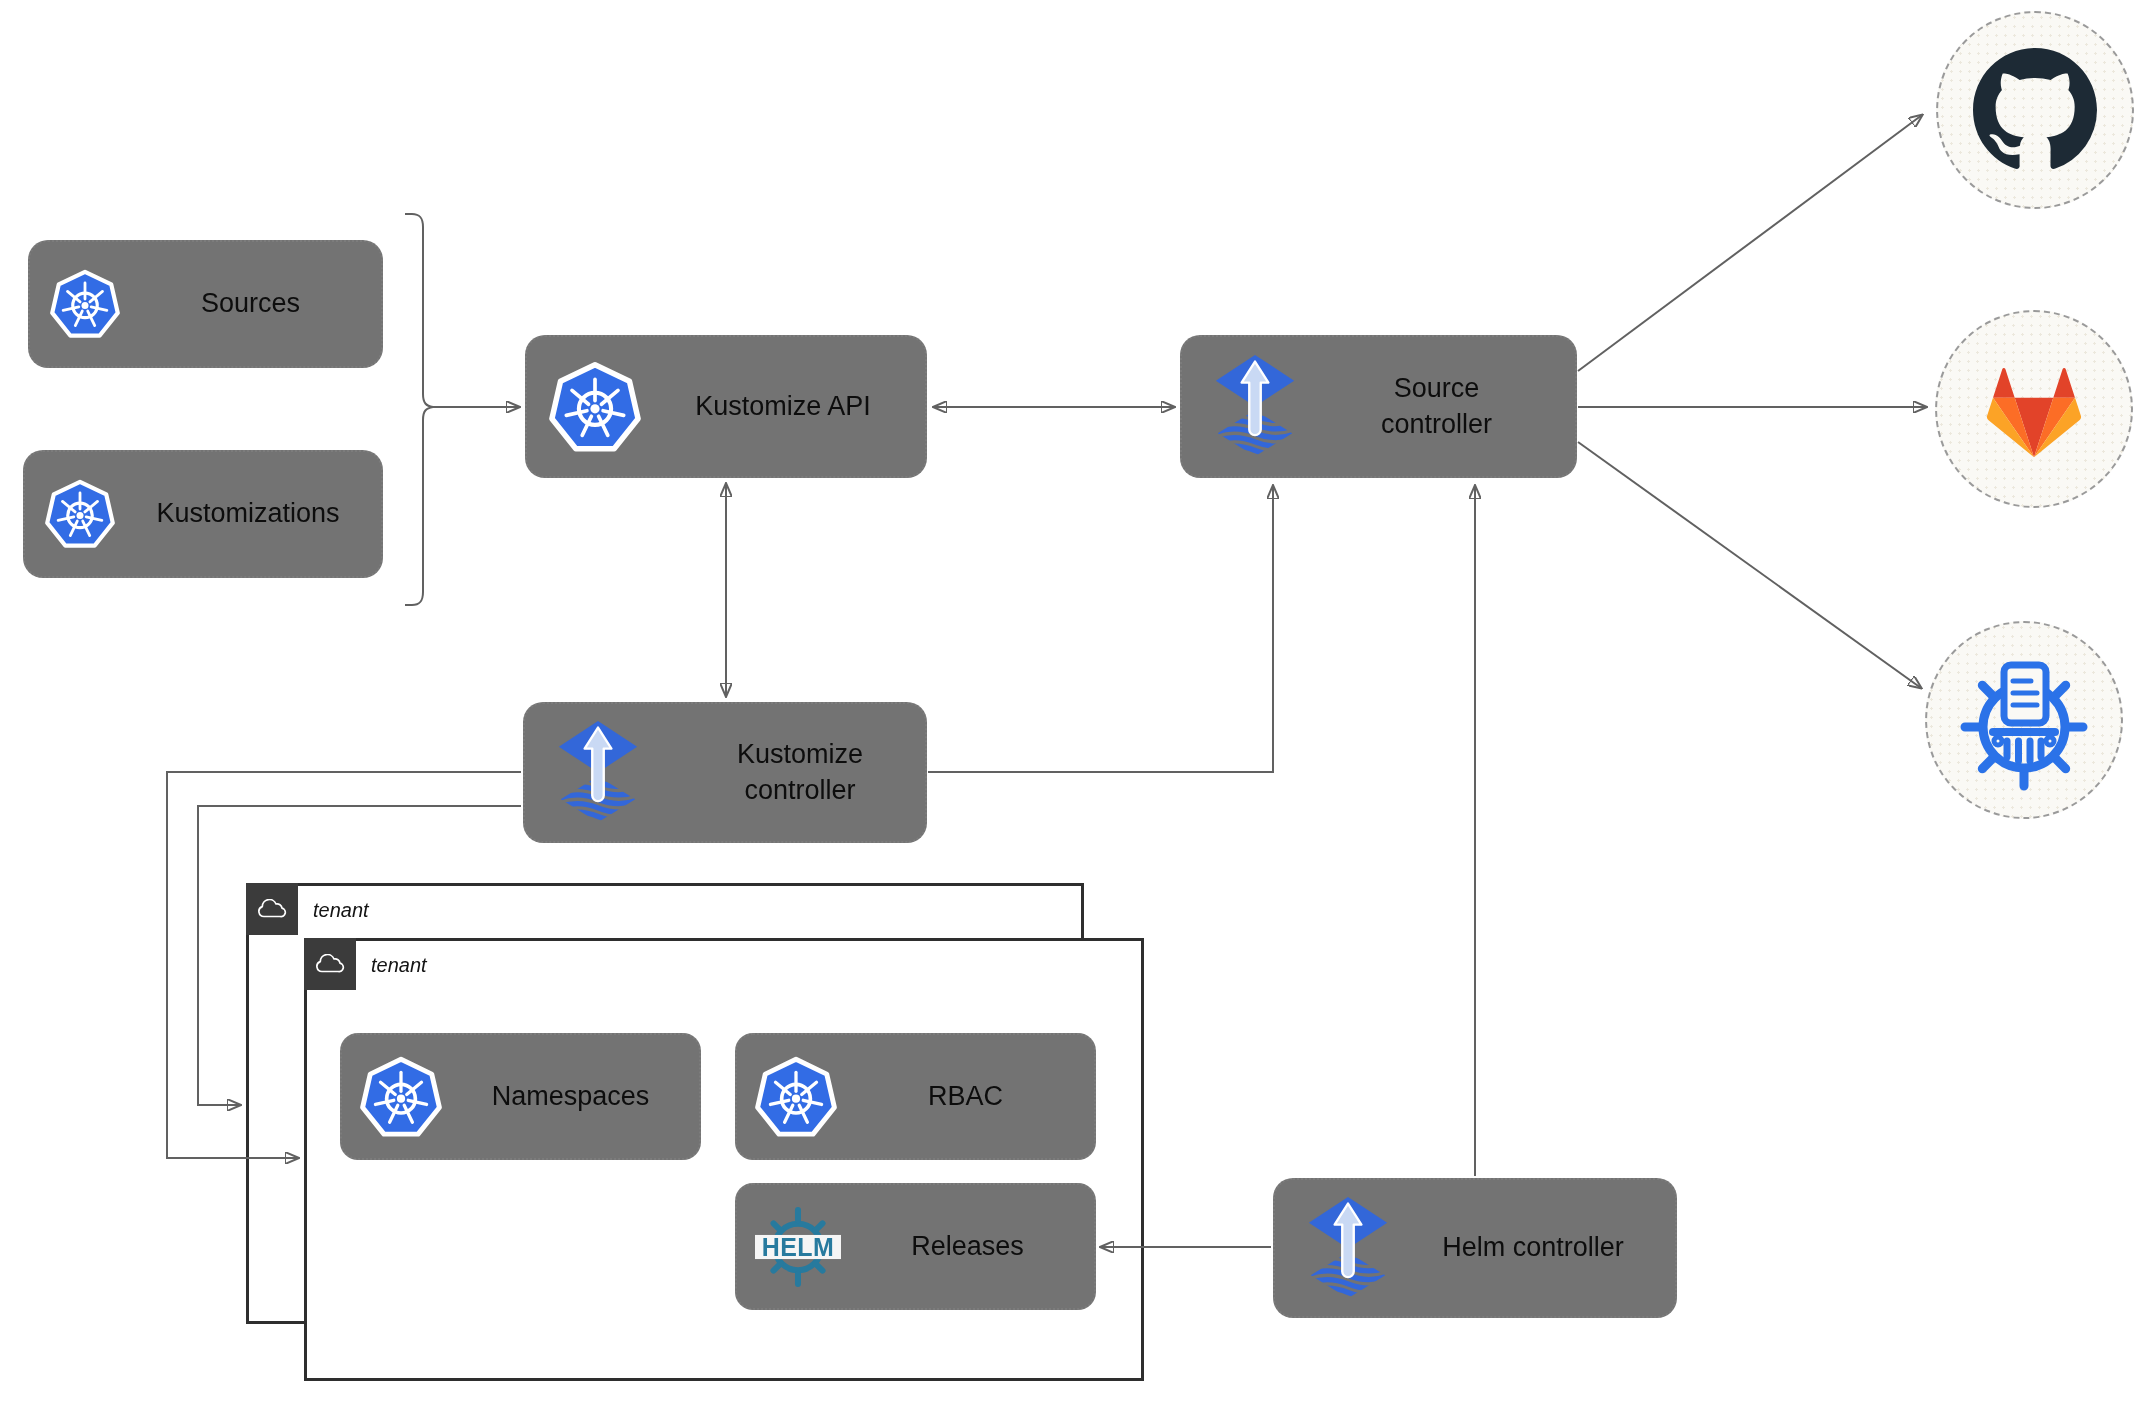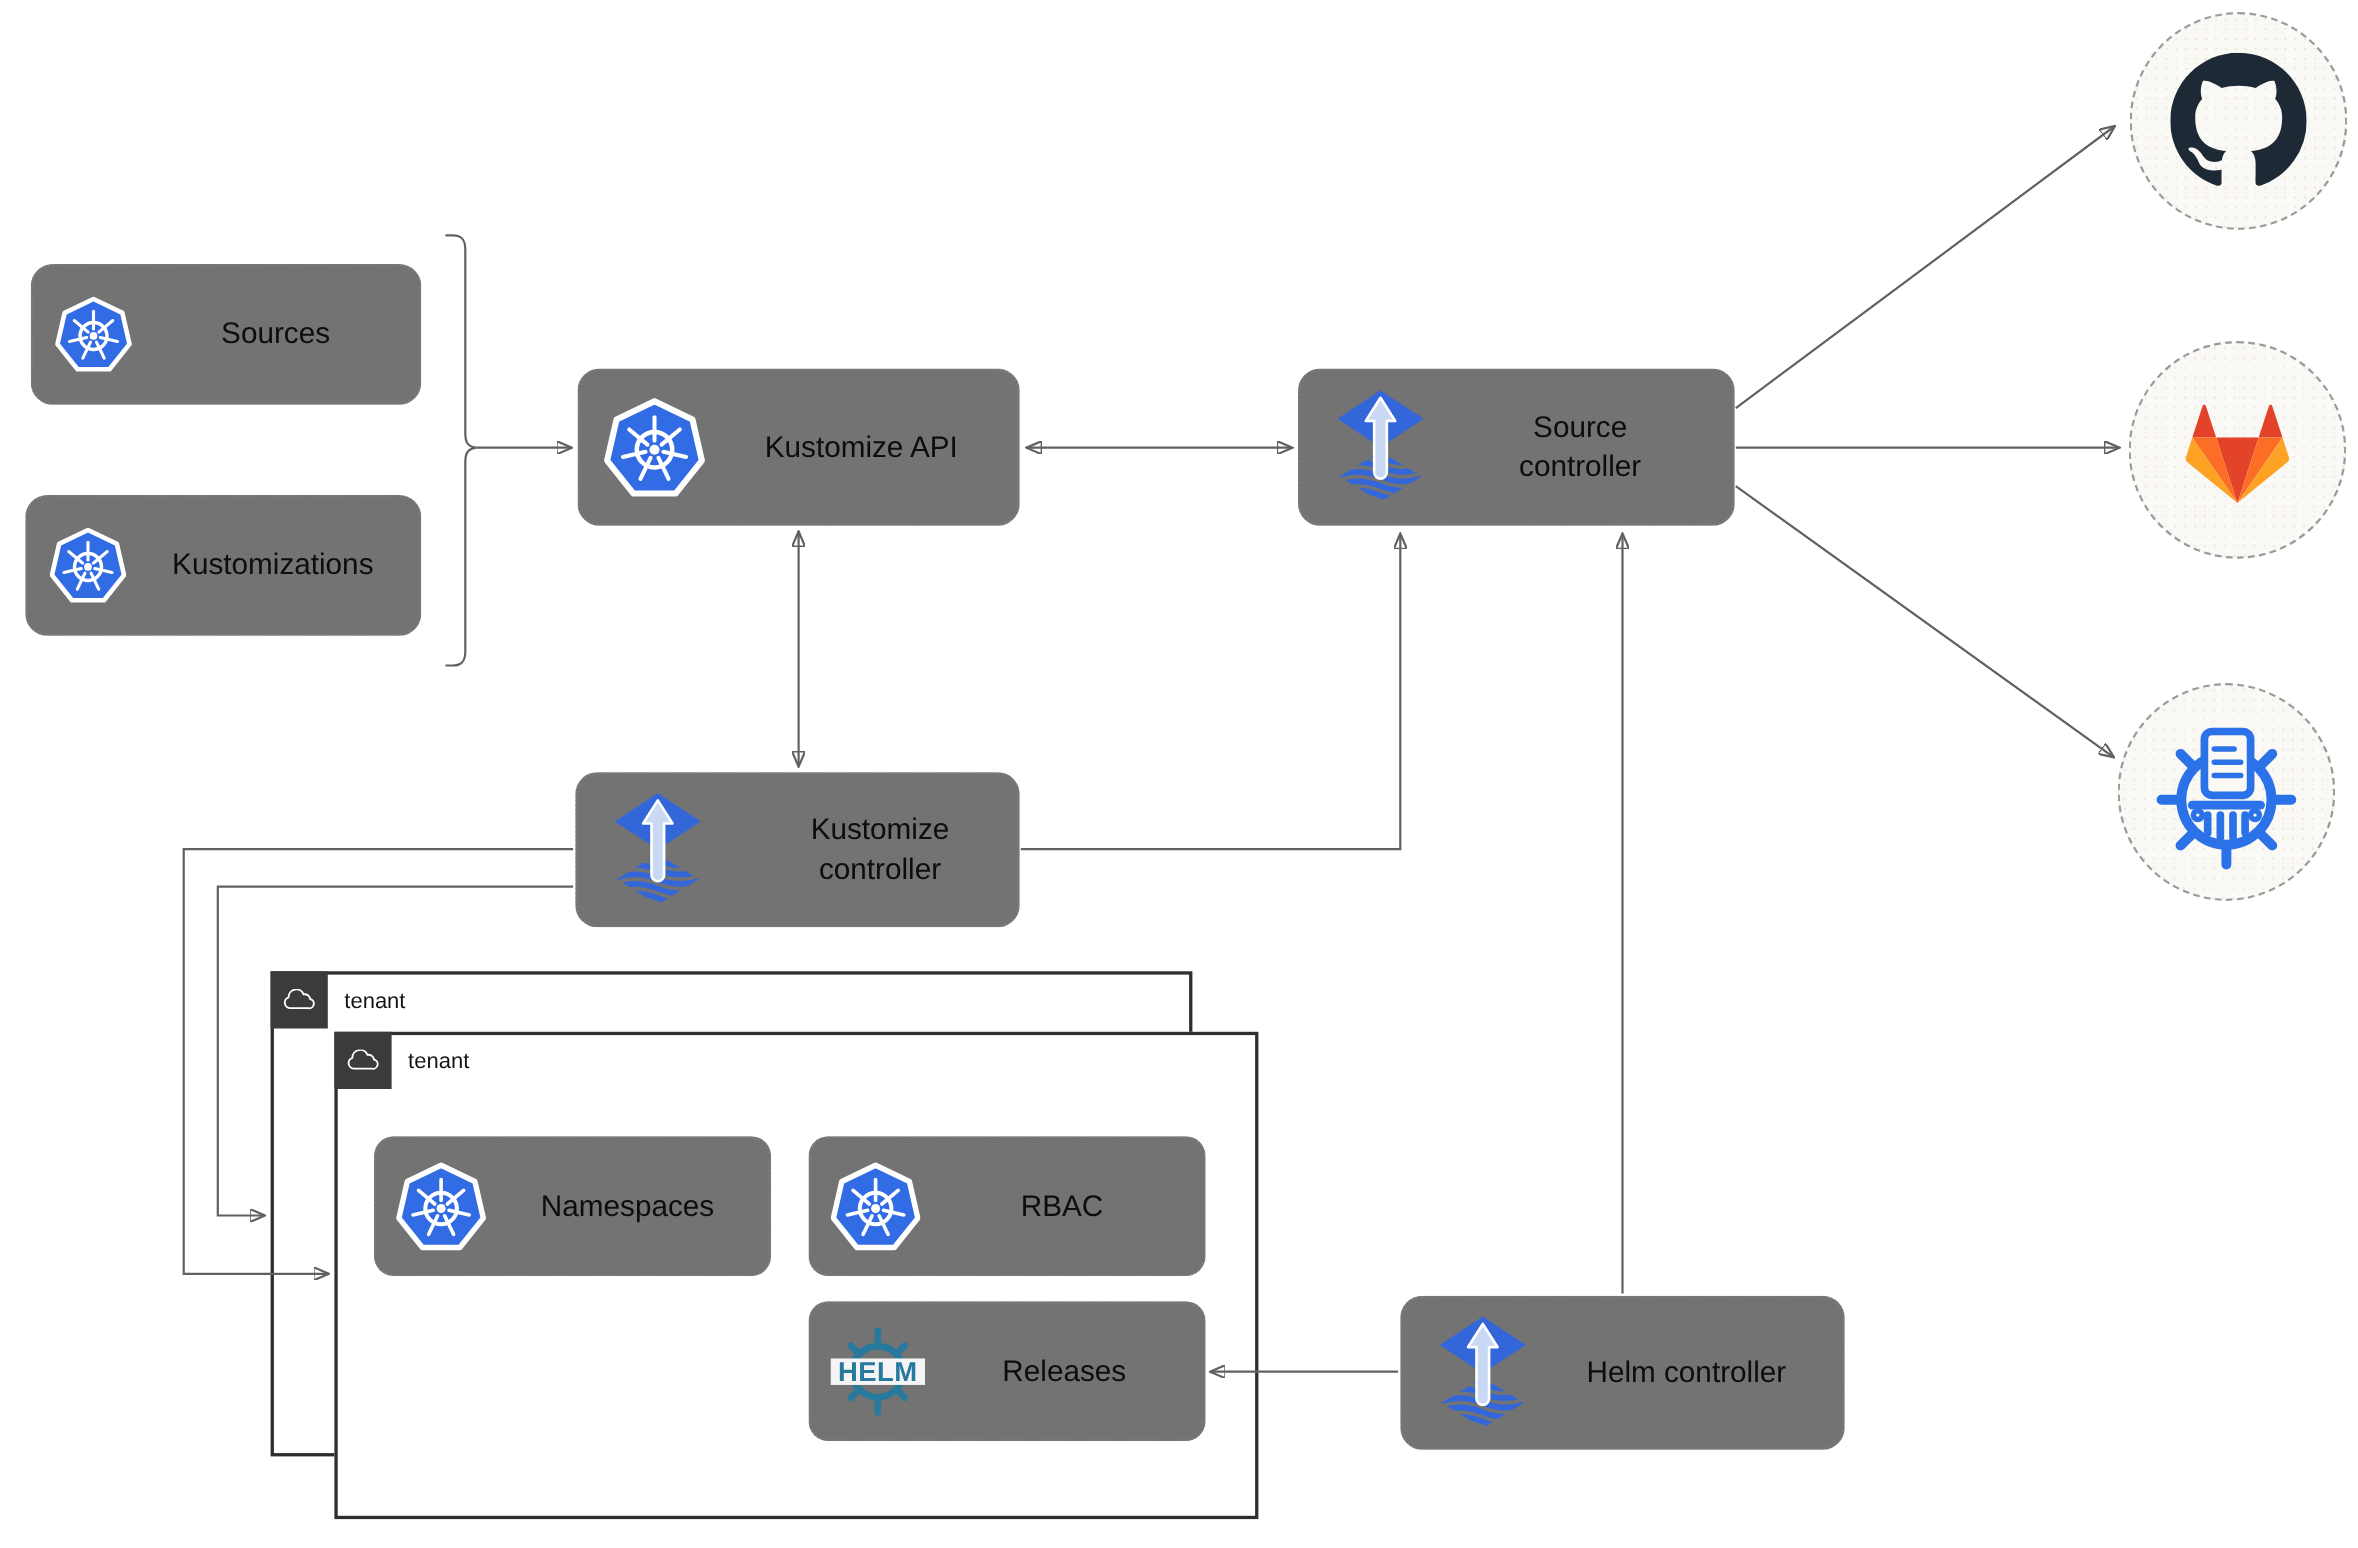--- a/index.html
+++ b/index.html
@@ -8,21 +8,21 @@
   
   .node{position:absolute;background:#737373;border:2px dotted #7c7c7c;border-radius:20px;
         box-sizing:border-box;display:flex;align-items:center;z-index:3;}
   .icon-wrap{flex:0 0 auto;display:flex;align-items:center;justify-content:center;}
   .label{flex:1;text-align:center;font-size:27px;color:#0d0d0d;line-height:1.32;}
   .label-2line{max-width:185px;margin:0 auto;}
   
   .tenant{position:absolute;background:#ffffff;border:3px solid #2e2e2e;box-sizing:border-box;}
   .tenant-tab{position:absolute;top:-3px;left:-3px;width:52px;height:52px;background:#3b3b3b;
               display:flex;align-items:center;justify-content:center;}
-  .tenant-label{position:absolute;left:64px;top:13px;font-size:20px;color:#141414;}
+  .tenant-label{position:absolute;left:64px;top:13px;font-size:20px;color:#141414;font-style:italic;}
   
   .circle-node{position:absolute;width:198px;height:198px;border-radius:50%;
                border:2px dashed #9a9a9a;box-sizing:border-box;
                background-color:#faf9f5;
                background-image:radial-gradient(circle,#ece8dd 1.1px,transparent 1.3px);
                background-size:9px 9px;
                display:flex;align-items:center;justify-content:center;z-index:3;}
   .connectors{position:absolute;left:0;top:0;z-index:10;pointer-events:none;}
   .connectors path{stroke:#616161;stroke-width:2;fill:none;}
   .hidden-defs{position:absolute;width:0;height:0;overflow:hidden;}

